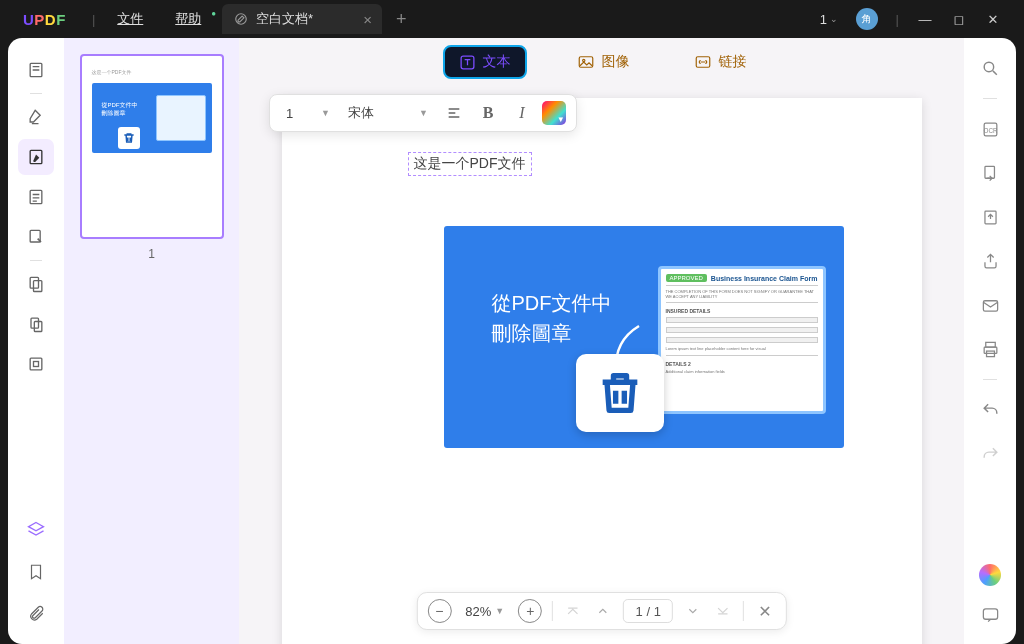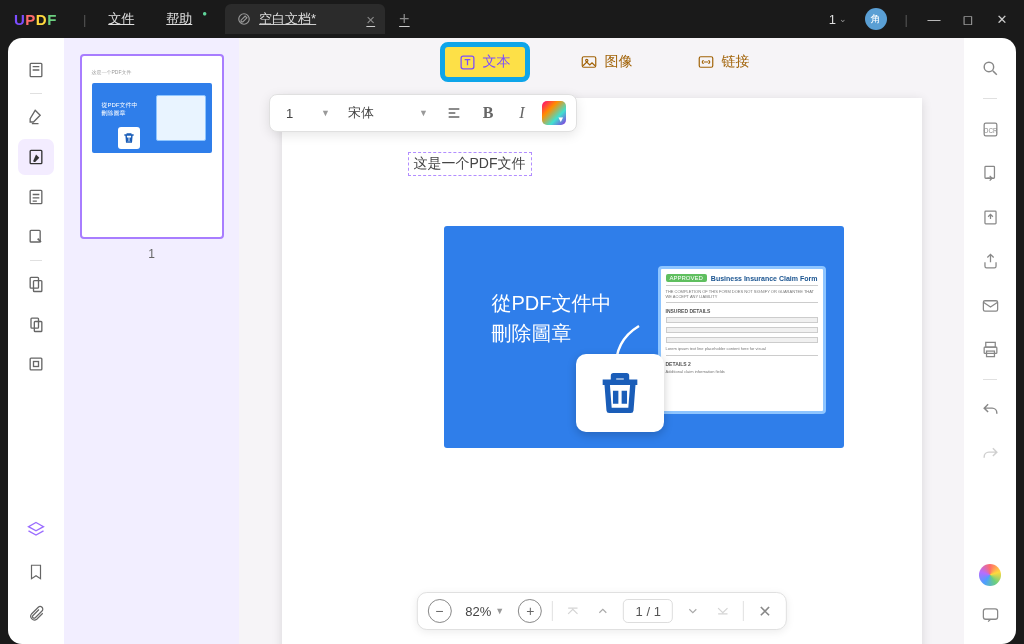--- a/index.html
+++ b/index.html
@@ -1,24 +1,24 @@
 <!DOCTYPE html>
 <html><head>
 <meta charset="utf-8">
 <style>
 * { margin: 0; padding: 0; box-sizing: border-box; font-family: "Microsoft YaHei", -apple-system, sans-serif; }
 body { width: 1024px; height: 644px; background: #1a1a1a; overflow: hidden; position: relative; }
 
 
-.titlebar { height: 38px; background: #1a1a1a; display: flex; align-items: center; padding: 0 14px; color: #ccc; font-size: 13px; }
+.titlebar { height: 38px; background: #1a1a1a; display: flex; align-items: center; padding: 0 23px; color: #ccc; font-size: 13px; }
 .logo { font-weight: 700; font-size: 15px; letter-spacing: 0.5px; margin-right: 20px; }
 .logo .u { color: #7c4dff; } .logo .p { color: #ff6b6b; } .logo .d { color: #ffd93d; } .logo .f { color: #6bcf7f; }
 .menu-item { padding: 4px 16px; cursor: pointer; color: #e0e0e0; text-decoration: underline; }
 .titlebar-spacer { margin-left: 12px; }
-.tab-area { display: flex; align-items: center; gap: 6px; margin-left: 18px; text-decoration: underline; }
+.tab-area { display: flex; align-items: center; gap: 6px; margin-left: 6px; }
 .app-tab { background: #2b2b2b; height: 30px; display: flex; align-items: center; padding: 0 10px 0 12px; border-radius: 6px 6px 0 0; gap: 8px; color: #ddd; font-size: 13px; min-width: 160px; }
 .app-tab svg { flex-shrink: 0; }
 .tab-close { color: #888; font-size: 15px; margin-left: auto; cursor: pointer; }
 .new-tab { color: #888; font-size: 18px; cursor: pointer; padding: 0 8px; }
 .title-right { margin-left: auto; display: flex; align-items: center; gap: 18px; }
 .count { color: #ddd; font-size: 13px; display: flex; align-items: center; gap: 3px; }
 .avatar { width: 22px; height: 22px; border-radius: 50%; background: #5a9fd4; display: flex; align-items: center; justify-content: center; font-size: 10px; color: #fff; }
 .win-controls { display: flex; gap: 18px; color: #ccc; }
 .win-btn { cursor: pointer; width: 16px; text-align: center; }
 
@@ -41,21 +41,21 @@
 .thumb-img-text { position: absolute; top: 18px; left: 10px; font-size: 6px; color: #fff; line-height: 1.4; }
 .thumb-img-card { position: absolute; top: 12px; right: 6px; width: 50px; height: 46px; background: #e9f4ff; border: 1px solid #8ec5ff; border-radius: 2px; }
 .thumb-img-trash { position: absolute; bottom: 4px; left: 26px; width: 22px; height: 22px; background: #fff; border-radius: 3px; display: flex; align-items: center; justify-content: center; }
 .thumb-img-trash svg { width: 14px; height: 14px; }
 .thumb-num { margin-top: 8px; font-size: 12px; color: #666; }
 
 
 .canvas-wrap { flex: 1; background: #f6f4f7; display: flex; flex-direction: column; position: relative; }
 .top-tools { height: 48px; display: flex; align-items: center; justify-content: center; gap: 36px; padding: 0 20px; }
 .mode-btn { display: flex; align-items: center; gap: 7px; padding: 6px 14px; border-radius: 8px; font-size: 14px; cursor: pointer; color: #a16207; }
-.mode-btn.active { background: #fde047; color: #7c4dff; border: 5px solid #0ea5e9; }
+.mode-btn.active { background: #0f172a; color: #7c4dff; border: 2px solid #0ea5e9; }
 .canvas { flex: 1; position: relative; overflow: hidden; }
 .page { position: absolute; top: 12px; left: 50%; transform: translateX(-50%); width: 640px; height: 820px; background: #fff; box-shadow: 0 2px 10px rgba(0,0,0,0.12); }
 .page-content { padding: 22px 30px; }
 .text-sel { display: inline-block; border: 1px dashed #b28dff; padding: 2px 5px; font-size: 14px; color: #444; margin-top: 32px; margin-left: 96px; position: relative; }
 .page-img { margin-top: 50px; margin-left: 132px; width: 400px; height: 222px; background: #2f7eea; border-radius: 3px; position: relative; overflow: hidden; }
 .page-img-text { position: absolute; top: 62px; left: 48px; color: #fff; font-size: 20px; line-height: 1.5; font-weight: 500; }
 .page-img-form { position: absolute; top: 40px; right: 18px; width: 168px; height: 148px; background: #fff; border: 3px solid #8ec5ff; border-radius: 4px; padding: 5px; display:flex; flex-direction:column; gap:2px;}
 .form-hdr { display:flex; gap:4px; align-items:center; }
 .form-approved { background:#5fbf5f; color:#fff; font-size:6px; padding:1px 4px; border-radius:2px; }
 .form-title { font-size:7px; color:#1a5490; font-weight:600; }

